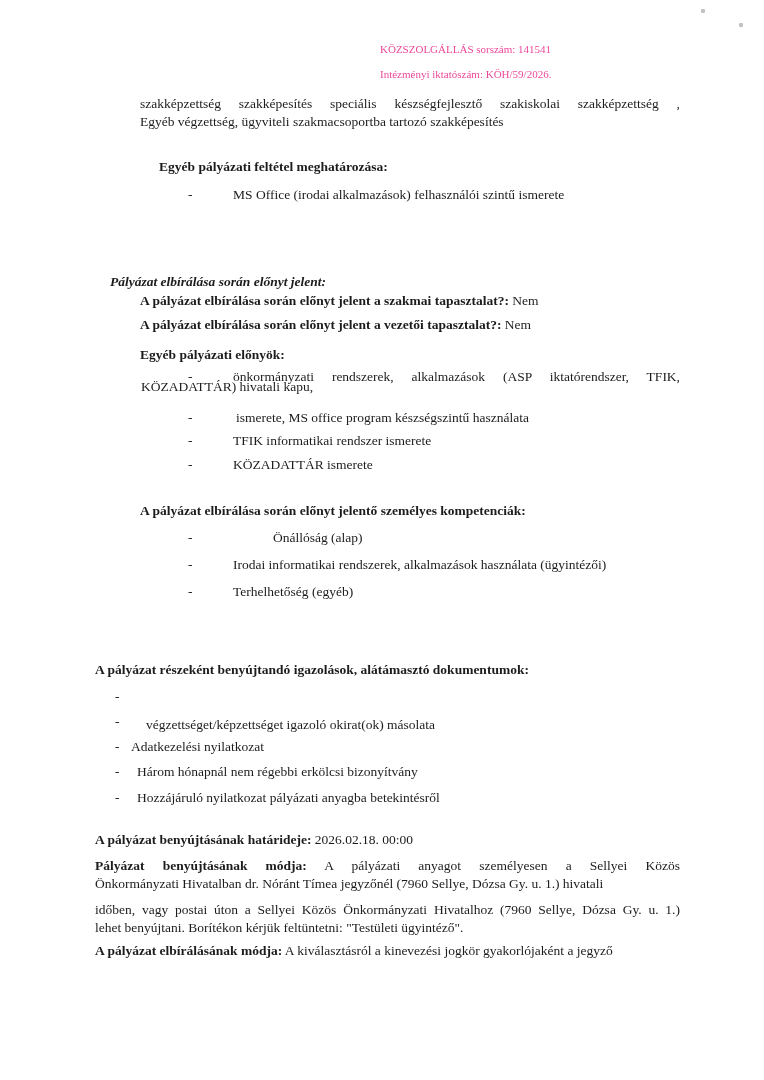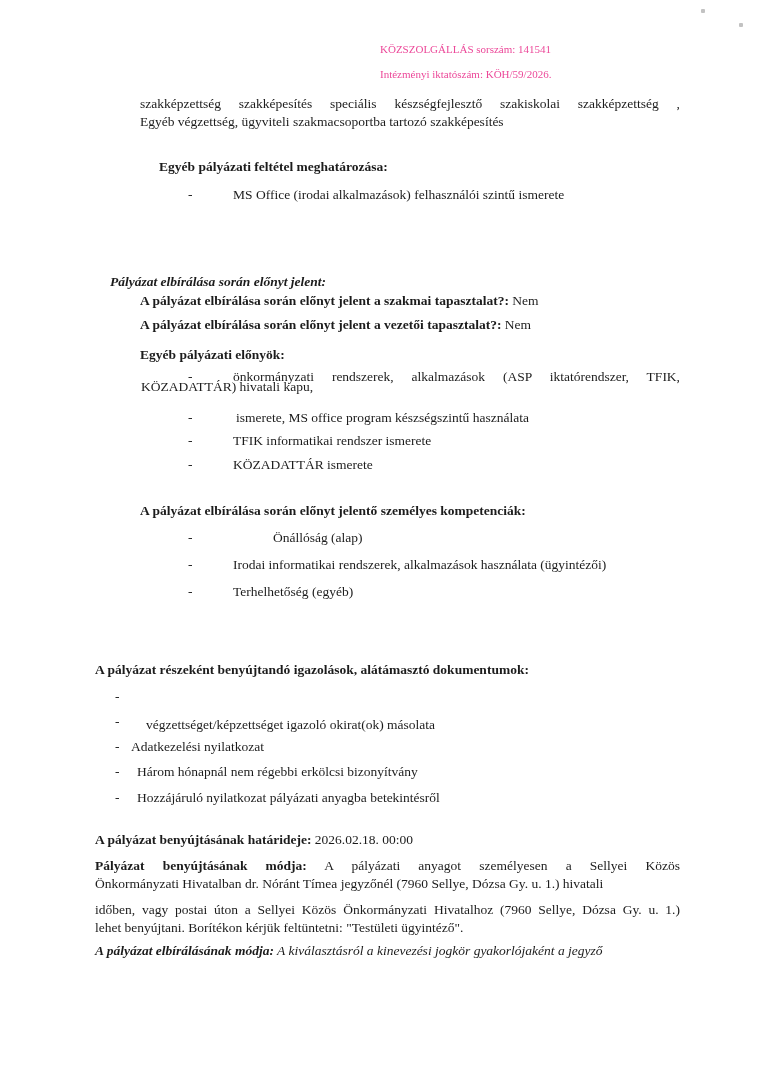--- a/index.html
+++ b/index.html
@@ -123,18 +123,18 @@
   </div>
 
   <div class="ln j" style="left:95px; top:857px; width:585px;">
     <span class="b">Pályázat benyújtásának módja:</span>
     <span>A pályázati anyagot személyesen a Sellyei Közös</span>
   </div>
   <div class="ln" style="left:95px; top:875px;">Önkormányzati Hivatalban dr. Nóránt Tímea jegyzőnél (7960 Sellye, Dózsa Gy. u. 1.) hivatali</div>
   <div class="ln j" style="left:95px; top:901px; width:585px;">időben, vagy postai úton a Sellyei Közös Önkormányzati Hivatalhoz (7960 Sellye, Dózsa Gy. u. 1.)</div>
   <div class="ln" style="left:95px; top:919px;">lehet benyújtani. Borítékon kérjük feltüntetni: "Testületi ügyintéző".</div>
 
-  <div class="ln" style="left:95px; top:942px;font-style:italic;">
+  <div class="ln" style="left:95px; top:942px;">
     <span class="b">A pályázat elbírálásának módja:</span>
     <span>A kiválasztásról a kinevezési jogkör gyakorlójaként a jegyző</span>
   </div>
 
 </div>
 
 </body></html>

